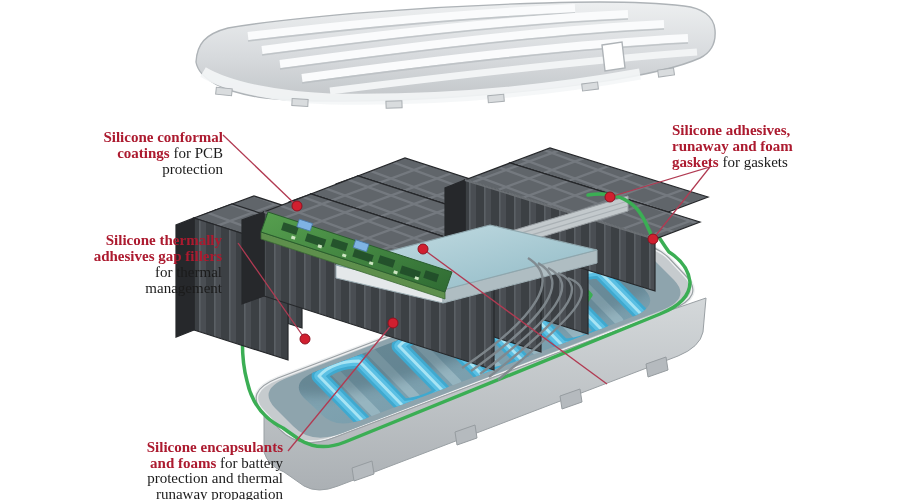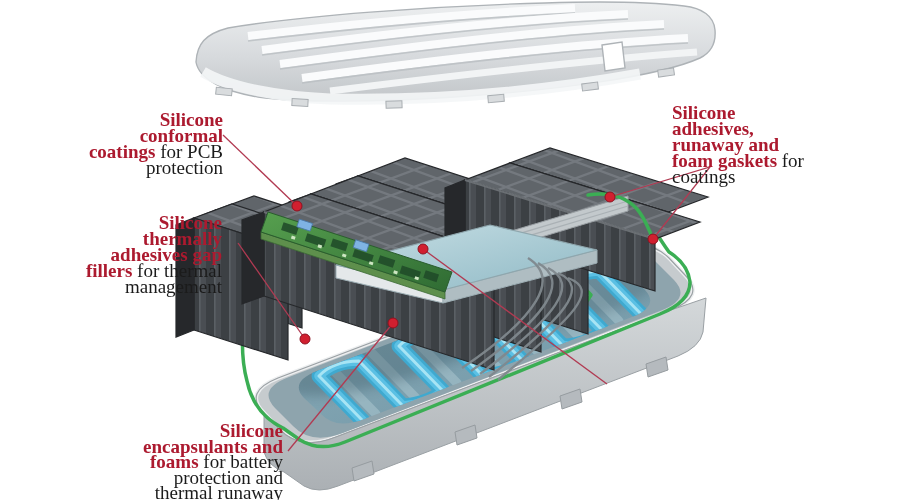--- a/index.html
+++ b/index.html
@@ -1,19 +1,19 @@
 <!DOCTYPE html>
 <html style="--background: #FFFFFF; --accent_red: #AC1A2F; --text: #1B1B1B; --leader_line: #B13A52; --marker_dot: #D11F2F; --cooling_blue: #5BC0E4; --gasket_green: #3BAE54; --module_dark: #3C4044; --tray_silver: #C6CBCE; --floor_teal: #7E9FAD;"><head>
 <meta charset="utf-8">
 <style>
   html,body{margin:0;padding:0;background:#fff;}
   #stage{position:relative;width:900px;height:500px;background:#fff;overflow:hidden;
          font-family:"Liberation Serif", "DejaVu Serif", serif;}
   #art{position:absolute;left:0;top:0;}
-  .callout{position:absolute;font-size:19px;line-height:16px;color:#1b1b1b;}
+  .callout{position:absolute;font-size:15px;line-height:16px;color:#1b1b1b;margin-top:17px;}
   .callout .hl{font-weight:700;color:var(--accent_red,#AC1A2F);}
   #callout-encapsulants-foams{line-height:15.5px;}
   .ta-r{text-align:right;}
   .ta-l{text-align:left;}
   .leader{stroke:var(--leader_line,#B13A52);stroke-width:1.3;fill:none;}
   .dot{fill:var(--marker_dot,#D11F2F);stroke:#8E1220;stroke-width:1;}
   .gasket{stroke:var(--gasket_green,#3BAE54);stroke-width:3.5;fill:none;
           stroke-linecap:round;stroke-linejoin:round;}
   .tube-base{stroke:#3FA9CF;stroke-width:15;fill:none;stroke-linecap:round;stroke-linejoin:round;}
   .tube-mid{stroke:var(--cooling_blue,#5BC0E4);stroke-width:9.5;fill:none;stroke-linecap:round;stroke-linejoin:round;}
@@ -238,21 +238,21 @@
     <circle class="dot" cx="423" cy="249" r="5"></circle>
     <circle class="dot" cx="393" cy="323" r="5"></circle>
   </g>
 </svg>
 
   <div class="callout ta-r" id="callout-conformal" style="left:78px; top:112px; width:145px;">
     <span class="hl">Silicone conformal coatings</span><span> for PCB protection</span>
   </div>
 
   <div class="callout ta-l" id="callout-adhesives" style="left:672px; top:105px; width:142px;">
-    <span class="hl">Silicone adhesives, runaway and foam gaskets</span><span> for coatings</span>
+    <span class="hl">Silicone adhesives, runaway and foam gaskets</span><span> for gaskets</span>
   </div>
 
   <div class="callout ta-r" id="callout-gap-fillers" style="left:85px; top:215px; width:137px;">
     <span class="hl">Silicone thermally adhesives gap fillers</span><span> for thermal management</span>
   </div>
 
 
   <div class="callout ta-r" id="callout-encapsulants-foams" style="left:120px; top:423px; width:163px;">
     <span class="hl">Silicone encapsulants and foams</span><span> for battery protection and thermal runaway propagation prevention</span>
   </div>

